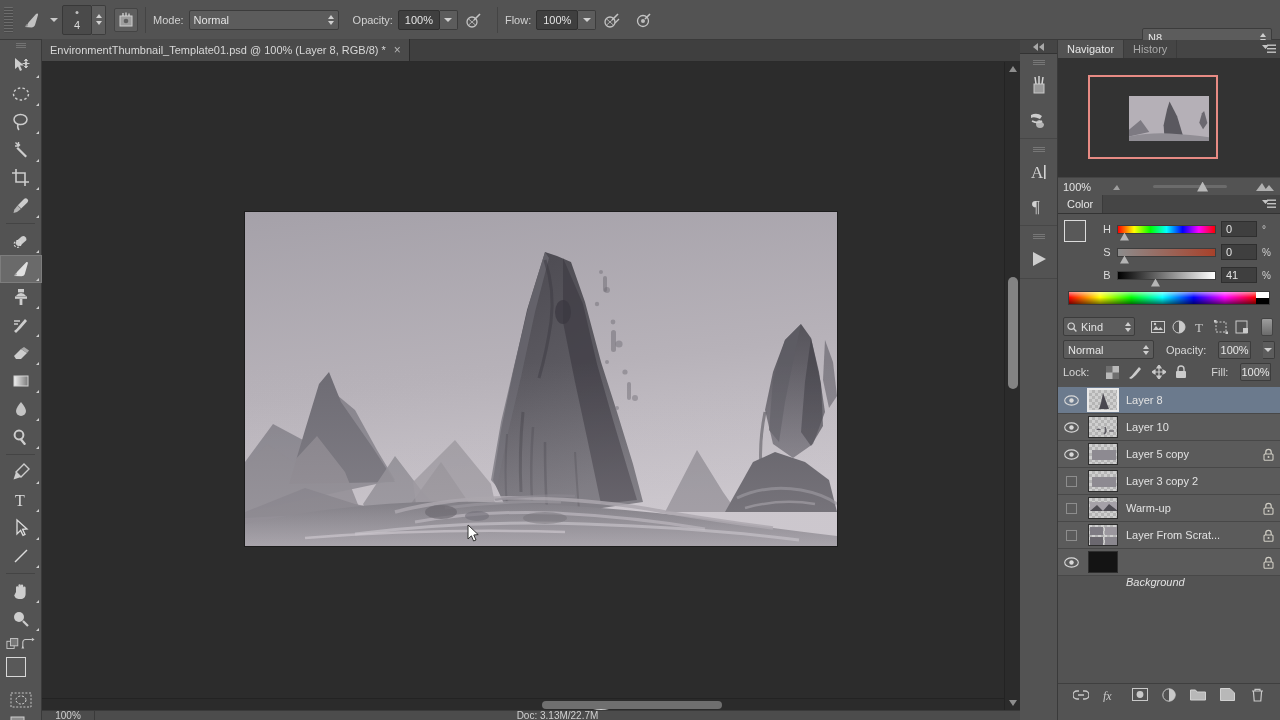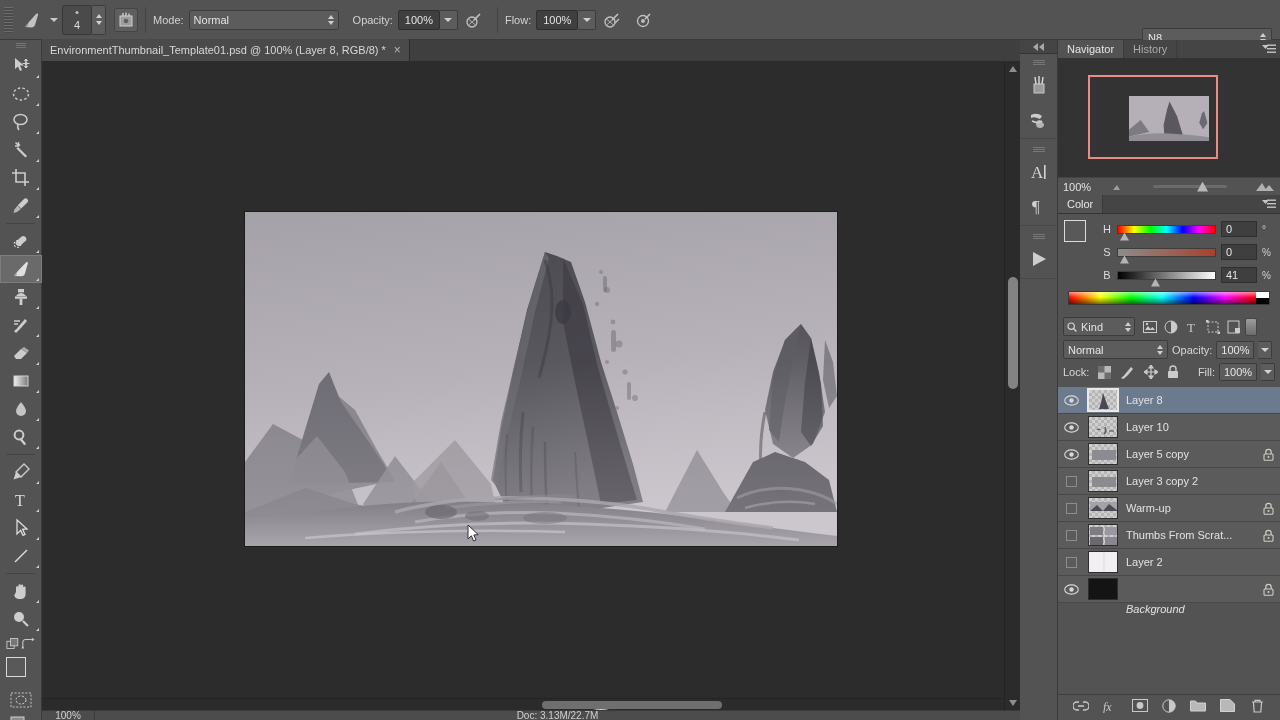--- a/index.html
+++ b/index.html
@@ -222,21 +222,21 @@
   .spectrum .grad { flex:1;
      background: linear-gradient(to right,#ff0000,#ffff00,#00ff00,#00ffff,#0000ff,#ff00ff,#ff0000);
      position:relative;}
   .spectrum .grad:after{content:"";position:absolute;inset:0;
      background:linear-gradient(to bottom,rgba(255,255,255,.55),rgba(255,255,255,0) 45%,rgba(0,0,0,.55));}
   .spectrum .wk { width:13px; display:flex;flex-direction:column;}
   .spectrum .wk .w{flex:1;background:#fff;} .spectrum .wk .k{flex:1;background:#000;}
 
   
   .lay-opts { padding:4px 5px 2px 5px; }
-  .lay-row { display:flex; align-items:center; gap:4px; margin-bottom:4px; }
+  .lay-row { display:flex; align-items:center; gap:12px; margin-bottom:4px; }
   .kindsel { width:72px;height:19px;background:#5c5c5c;border:1px solid #3c3c3c;border-radius:2px;
      display:flex;align-items:center;gap:4px;padding:0 3px;color:#e2e2e2;font-size:11px;}
   .filt-icons { display:flex; align-items:center; gap:7px; margin-left:4px; }
   .filt-icons .fi { width:14px;height:14px;display:flex;align-items:center;justify-content:center;}
   .blendsel { width:105px;height:19px;background:#5c5c5c;border:1px solid #3c3c3c;border-radius:2px;
      display:flex;align-items:center;justify-content:space-between;padding:0 4px;color:#e6e6e6;font-size:11px;}
   .lbl { font-size:11px; color:#d6d6d6; }
   .opfield { width:38px;height:18px;background:#5c5c5c;border:1px solid #3c3c3c;border-radius:2px 0 0 2px;
      color:#e6e6e6;font-size:11px;display:flex;align-items:center;justify-content:center;}
   .opdrop { width:14px;height:18px;background:#5c5c5c;border:1px solid #3c3c3c;border-left:none;border-radius:0 2px 2px 0;
@@ -257,21 +257,21 @@
     background-image:
       linear-gradient(45deg,#b5b5b5 25%,transparent 25%,transparent 75%,#b5b5b5 75%),
       linear-gradient(45deg,#b5b5b5 25%,transparent 25%,transparent 75%,#b5b5b5 75%);
     background-size:6px 6px; background-position:0 0,3px 3px;
   }
   .lthumb.selbox { outline:2px solid #e9e9e9; outline-offset:-1px; }
   .lname { flex:1; font-size:11px; color:#e2e2e2; padding-left:4px; white-space:nowrap; overflow:hidden;}
   .lname.italic { font-style:italic;margin-top:40px; }
   .lock-cell { width:24px;height:27px;display:flex;align-items:center;justify-content:center;}
   .panel-foot {
-    position:absolute; left:0; bottom:4px; width:222px; height:22px; background:#535353;
+    position:absolute; left:0; bottom:15px; width:222px; height:22px; background:#535353;
     border-top:1px solid #3f3f3f; display:flex;align-items:center;justify-content:space-around;padding:0 8px;
   }
   .pf-ico { width:16px;height:16px;display:flex;align-items:center;justify-content:center;}
   svg { display:block; }
 </style>
 </head>
 <body>
 
 <div id="app">
 
@@ -1066,43 +1066,28 @@
           <div class="thumb-cell">
             <div class="lthumb">
               <svg width="30" height="22" viewBox="0 0 30 22">
                 <rect x="1" y="2" width="13" height="8" fill="#7e7b83"></rect>
                 <rect x="16" y="2" width="13" height="8" fill="#9b979e"></rect>
                 <rect x="1" y="12" width="13" height="8" fill="#6b686f"></rect>
                 <rect x="16" y="12" width="13" height="8" fill="#8a878e"></rect>
               </svg>
             </div>
           </div>
-          <div class="lname">Thumbs From Scrat...</div>
+          <div class="lname">Layer From Scrat...</div>
           <div class="lock-cell">
             <svg width="11" height="13" viewBox="0 0 11 13">
               <path d="M2.8 6 V4 a2.7 2.7 0 015.4 0 V6" fill="none" stroke="#d0cdc4" stroke-width="1.2"></path>
               <rect x="1" y="6" width="9" height="6.3" rx="1" fill="none" stroke="#d0cdc4" stroke-width="1.1"></rect>
               <circle cx="5.5" cy="9" r="1" fill="#d0cdc4"></circle>
             </svg>
           </div>
-        </div>
-        <div class="layer-item">
-          <div class="eye-cell">
-            <span style="display:block;width:11px;height:11px;border:1px solid #8d8d8d;"></span>
-          </div>
-          <div class="thumb-cell">
-            <div class="lthumb" style="background-image: none;">
-              <svg width="30" height="22" viewBox="0 0 30 22">
-                <rect width="30" height="22" fill="#f2eff2"></rect>
-                <path d="M15 0 V22" stroke="#ddd9dd"></path>
-              </svg>
-            </div>
-          </div>
-          <div class="lname">Layer 2</div>
-          <div class="lock-cell"></div>
         </div>
         <div class="layer-item">
           <div class="eye-cell">
             <svg width="15" height="11" viewBox="0 0 15 11">
               <ellipse cx="7.5" cy="5.5" rx="6.8" ry="4.6" fill="none" stroke="#d8d8d8" stroke-width="1.1"></ellipse>
               <circle cx="7.5" cy="5.5" r="2.2" fill="#d8d8d8"></circle>
             </svg>
           </div>
           <div class="thumb-cell">
             <div class="lthumb" style="background-image: none;">

